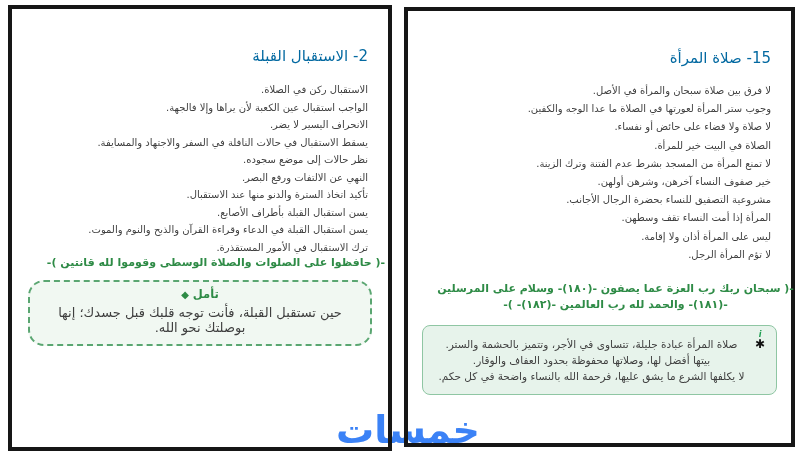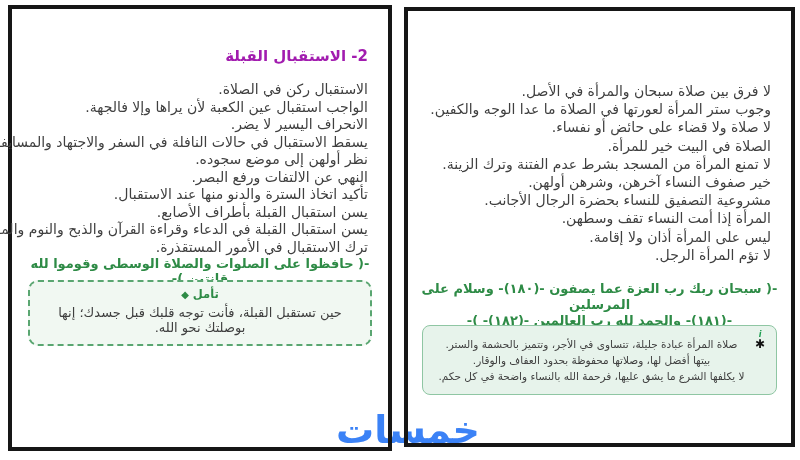--- a/index.html
+++ b/index.html
@@ -10,40 +10,40 @@
   }
   .page{
     position:absolute;background:#ffffff;border:4px solid #161616;
     direction:rtl;box-sizing:border-box;
   }
   .page-left{left:8px;top:5px;width:384px;height:446px;}
   .page-right{left:404px;top:7px;width:391px;height:440px;}
 
   .page-title{
     position:absolute;top:38px;right:20px;margin:0;
-    font-size:15px;font-weight:bold;color:#a21caf;
+    font-size:15px;font-weight:normal;color:#0369a1;
   }
   .lines{
     position:absolute;right:20px;left:12px;text-align:right;
-    font-size:14px;color:#3f3f3f;
+    font-size:10px;color:#3f3f3f;
   }
   .page-left .lines{top:72px;line-height:17.5px;}
   .page-right .lines{top:71px;line-height:18.2px;}
   .line{white-space:nowrap;}
 
   .verse{
-    position:absolute;left:0;width:100%;text-align:center;
-    font-weight:bold;color:#2e8b46;font-size:13px;
+    position:absolute;left:16px;width:100%;text-align:center;
+    font-weight:bold;color:#2e8b46;font-size:11px;
   }
   .page-left .verse{top:247px;}
   .page-right .verse{top:270px;line-height:16px;}
 
   .note-box{
     position:absolute;left:16px;right:16px;top:271px;
-    border:2px dashed #5aa671;border-radius:10px;background:#f1f8f2;
+    border:2px dashed #5aa671;border-radius:16px;background:#f1f8f2;
     padding:5px 10px 9px;text-align:center;box-sizing:border-box;
   }
   .note-title{font-size:11.5px;font-weight:bold;color:#2e8b46;}
   .note-title .diamond{color:#2e8b46;font-size:10px;}
   .note-text{margin-top:4px;font-size:13px;color:#3f3f3f;}
 
   .info-box{
     position:absolute;left:14px;right:14px;top:314px;
     background:#e7f3eb;border:1.5px solid #8fc6a3;border-radius:8px;
     padding:10px 28px 10px 12px;text-align:center;box-sizing:border-box;
@@ -64,38 +64,39 @@
 
 <div class="watermark">خمسات</div>
 
 <div class="page page-left">
   <h2 class="page-title">2- الاستقبال القبلة</h2>
   <div class="lines">
     <div class="line">الاستقبال ركن في الصلاة.</div>
     <div class="line">الواجب استقبال عين الكعبة لأن يراها وإلا فالجهة.</div>
     <div class="line">الانحراف اليسير لا يضر.</div>
     <div class="line">يسقط الاستقبال في حالات النافلة في السفر والاجتهاد والمسايفة.</div>
-    <div class="line">نظر أولهن إلى موضع سجوده.</div>
+    <div class="line">نظر حالات إلى موضع سجوده.</div>
     <div class="line">النهي عن الالتفات ورفع البصر.</div>
     <div class="line">تأكيد اتخاذ السترة والدنو منها عند الاستقبال.</div>
     <div class="line">يسن استقبال القبلة بأطراف الأصابع.</div>
     <div class="line">يسن استقبال القبلة في الدعاء وقراءة القرآن والذبح والنوم والموت.</div>
     <div class="line">ترك الاستقبال في الأمور المستقذرة.</div>
   </div>
   <div class="verse">-( حافظوا على الصلوات والصلاة الوسطى وقوموا لله قانتين )-</div>
   <div class="note-box">
     <div class="note-title">
       <span>تأمل</span>
       <span class="diamond">◆</span>
     </div>
     <div class="note-text">حين تستقبل القبلة، فأنت توجه قلبك قبل جسدك؛ إنها بوصلتك نحو الله.</div>
   </div>
 </div>
 
 <div class="page page-right">
+  <h2 class="page-title">15- صلاة المرأة</h2>
   <div class="lines">
     <div class="line">لا فرق بين صلاة سبحان والمرأة في الأصل.</div>
     <div class="line">وجوب ستر المرأة لعورتها في الصلاة ما عدا الوجه والكفين.</div>
     <div class="line">لا صلاة ولا قضاء على حائض أو نفساء.</div>
     <div class="line">الصلاة في البيت خير للمرأة.</div>
     <div class="line">لا تمنع المرأة من المسجد بشرط عدم الفتنة وترك الزينة.</div>
     <div class="line">خير صفوف النساء آخرهن، وشرهن أولهن.</div>
     <div class="line">مشروعية التصفيق للنساء بحضرة الرجال الأجانب.</div>
     <div class="line">المرأة إذا أمت النساء تقف وسطهن.</div>
     <div class="line">ليس على المرأة أذان ولا إقامة.</div>

